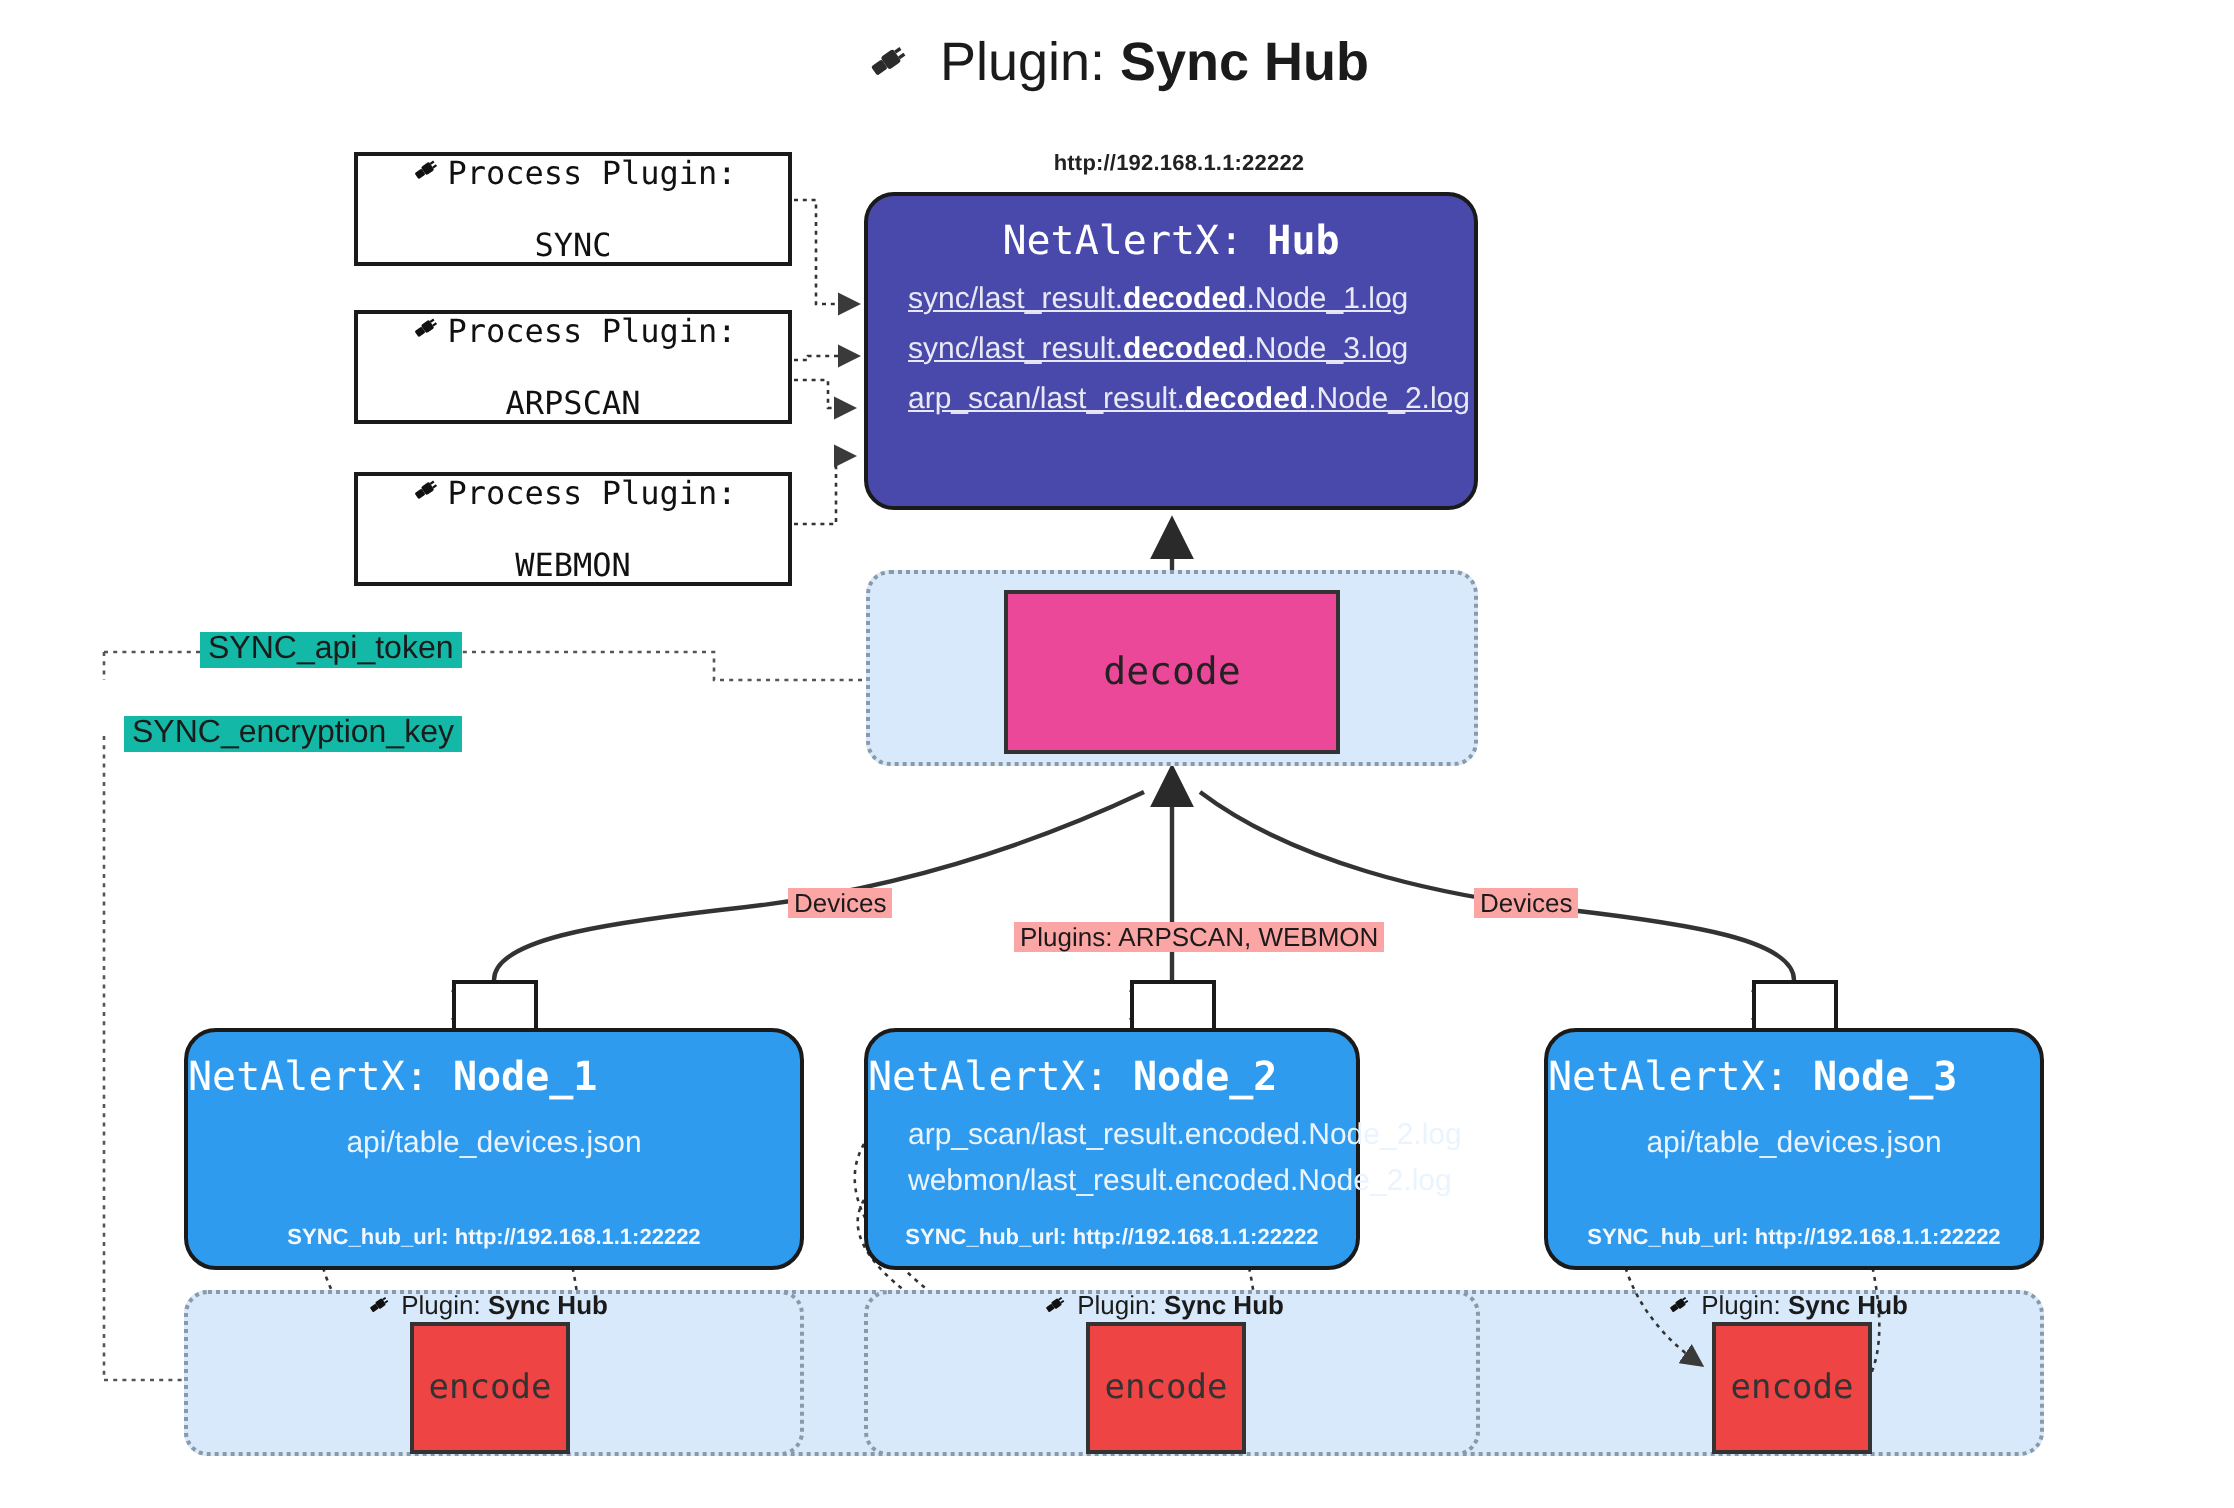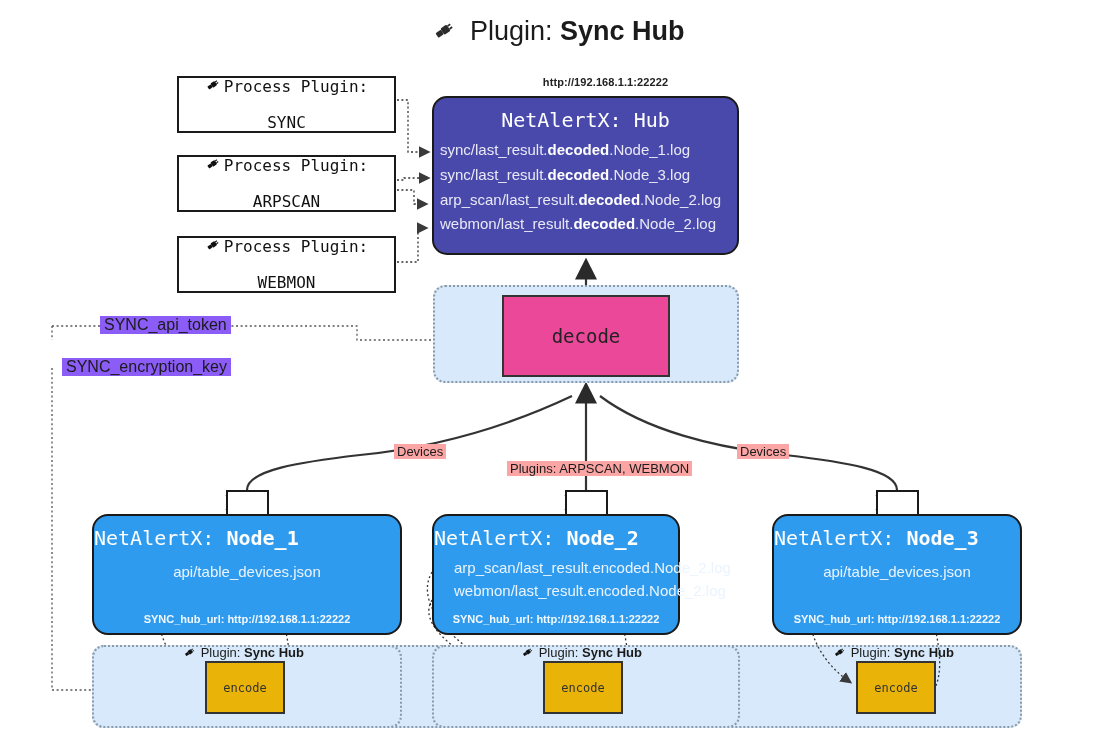--- a/index.html
+++ b/index.html
@@ -36,29 +36,30 @@
   
   .hub{
     position:absolute;left:432px;top:96px;width:307px;height:159px;
     background:#4949ab;border:2.5px solid #1a1a1a;border-radius:15px;
     box-sizing:border-box;color:#ffffff;
   }
   .hub-title{
     text-align:center;margin-top:10px;font-size:20px;
     font-family:"DejaVu Sans Mono","Liberation Mono",monospace;
   }
-  .hub-title b{font-weight:400;text-align:right;}
+  .hub-title b{font-weight:700;text-align:right;}
   .hub-lines{margin-top:6px;}
   .hub-line{
     font-size:15px;color:#e9e9f6;line-height:1.65;white-space:nowrap;
-    padding-left:6px;
+    padding-left:20px;
+    text-decoration:underline;
   }
   .hub-line b{font-weight:700;color:#ffffff;}
   .hub-url{
-    position:absolute;left:452px;top:76px;width:307px;text-align:center;
+    position:absolute;left:436px;top:76px;width:307px;text-align:center;
     font-size:11px;font-weight:700;color:#222;letter-spacing:.1px;
   }
 
   
   .decode-wrap{
     position:absolute;left:433px;top:285px;width:306px;height:98px;
     background:#d7e9fa;border:2px dotted #8a9aa8;border-radius:12px;box-sizing:border-box;
   }
   .decode-box{
     position:absolute;left:502px;top:295px;width:168px;height:82px;
@@ -92,35 +93,35 @@
   
   .enc-wrap{
     position:absolute;height:83px;background:#d7e9fa;
     border:2px dotted #8a9aa8;border-radius:12px;box-sizing:border-box;
   }
   .enc-label{
     position:absolute;font-size:13px;color:#1b1b1b;white-space:nowrap;
   }
   .enc-label b{font-weight:700;}
   .enc-box{
-    position:absolute;width:80px;height:53px;background:#eab308;
+    position:absolute;width:80px;height:66px;background:#ef4444;
     border:2px solid #333;box-sizing:border-box;
     display:flex;align-items:center;justify-content:center;
     font-family:"DejaVu Sans Mono","Liberation Mono",monospace;
-    font-size:12px;color:#333;
+    font-size:17px;color:#333;
   }
 
   
   .edge-label{
     position:absolute;font-size:13px;color:#1b1b1b;white-space:nowrap;
     background:#fca5a5;padding:0 3px;
   }
   .key-label{
     position:absolute;font-size:16px;color:#1b1b1b;white-space:nowrap;
-    background:#8b5cf6;padding:0 4px;
+    background:#14b8a6;padding:0 4px;
   }
 </style>
 </head>
 <body>
 
 <div class="stage">
 
   <svg class="wires" viewBox="0 0 1117 754">
     <defs>
       <marker id="ah" markerWidth="9" markerHeight="9" refX="7" refY="4.5" orient="auto">
@@ -236,21 +237,20 @@
 
   <div class="hub-url">http://192.168.1.1:22222</div>
   <div class="hub">
     <div class="hub-title">
       <span>NetAlertX: </span><b>Hub</b>
     </div>
     <div class="hub-lines">
       <div class="hub-line"><span>sync/last_result.</span><b>decoded</b><span>.Node_1.log</span></div>
       <div class="hub-line"><span>sync/last_result.</span><b>decoded</b><span>.Node_3.log</span></div>
       <div class="hub-line"><span>arp_scan/last_result.</span><b>decoded</b><span>.Node_2.log</span></div>
-      <div class="hub-line"><span>webmon/last_result.</span><b>decoded</b><span>.Node_2.log</span></div>
     </div>
   </div>
 
   <div class="decode-wrap"></div>
   <div class="decode-box">decode</div>
 
   <div class="key-label" style="left:100px;top:316px;">SYNC_api_token</div>
   <div class="key-label" style="left:62px;top:358px;">SYNC_encryption_key</div>
 
   <div class="edge-label" style="left:394px;top:444px;">Devices</div>

